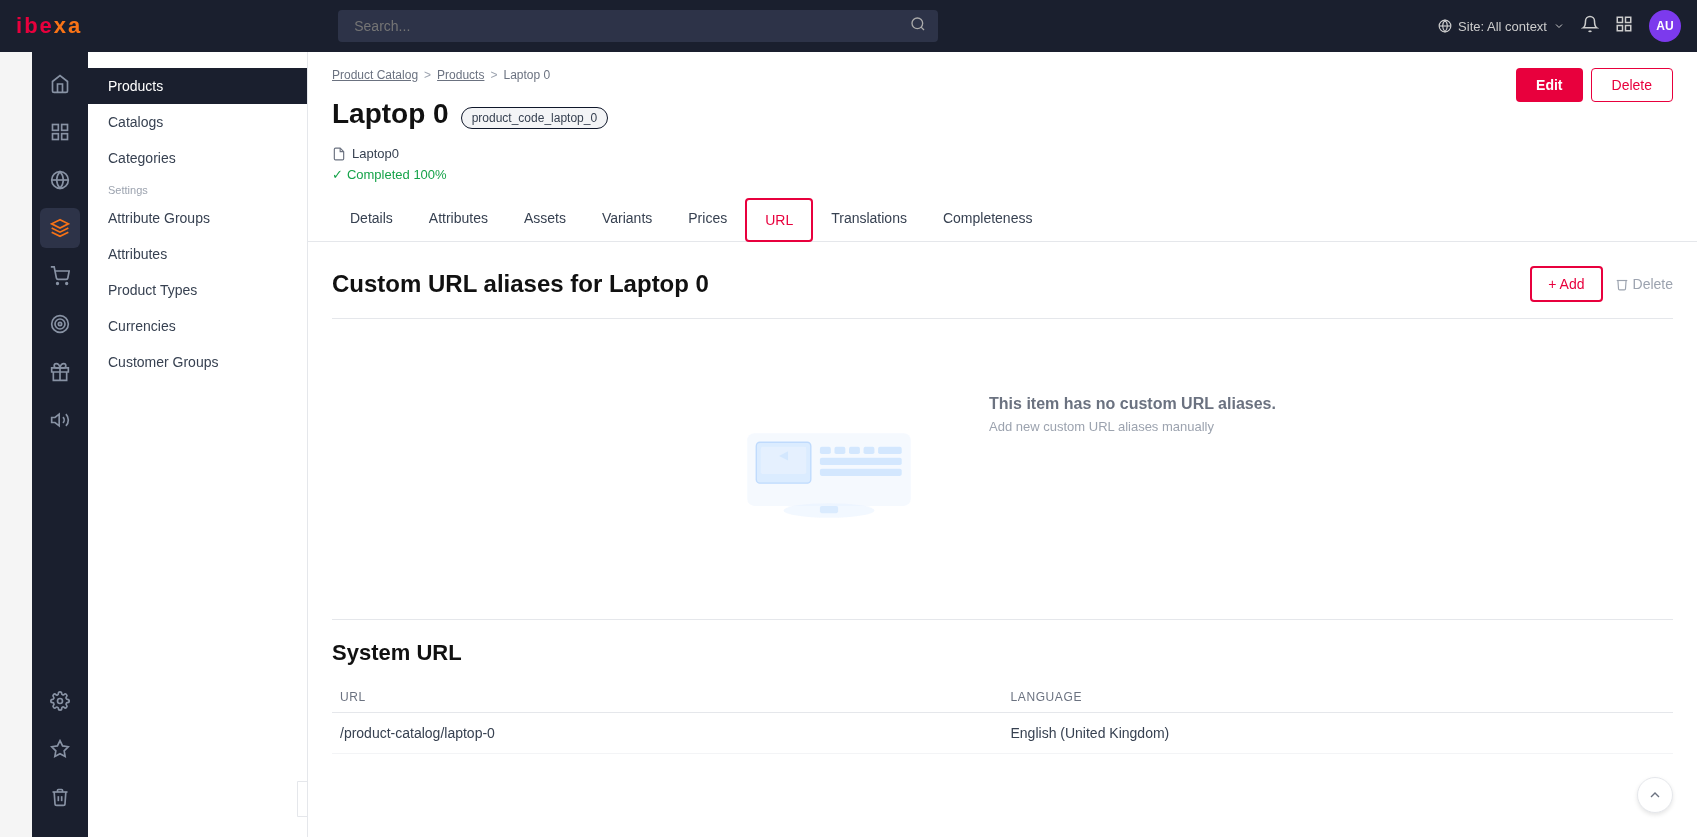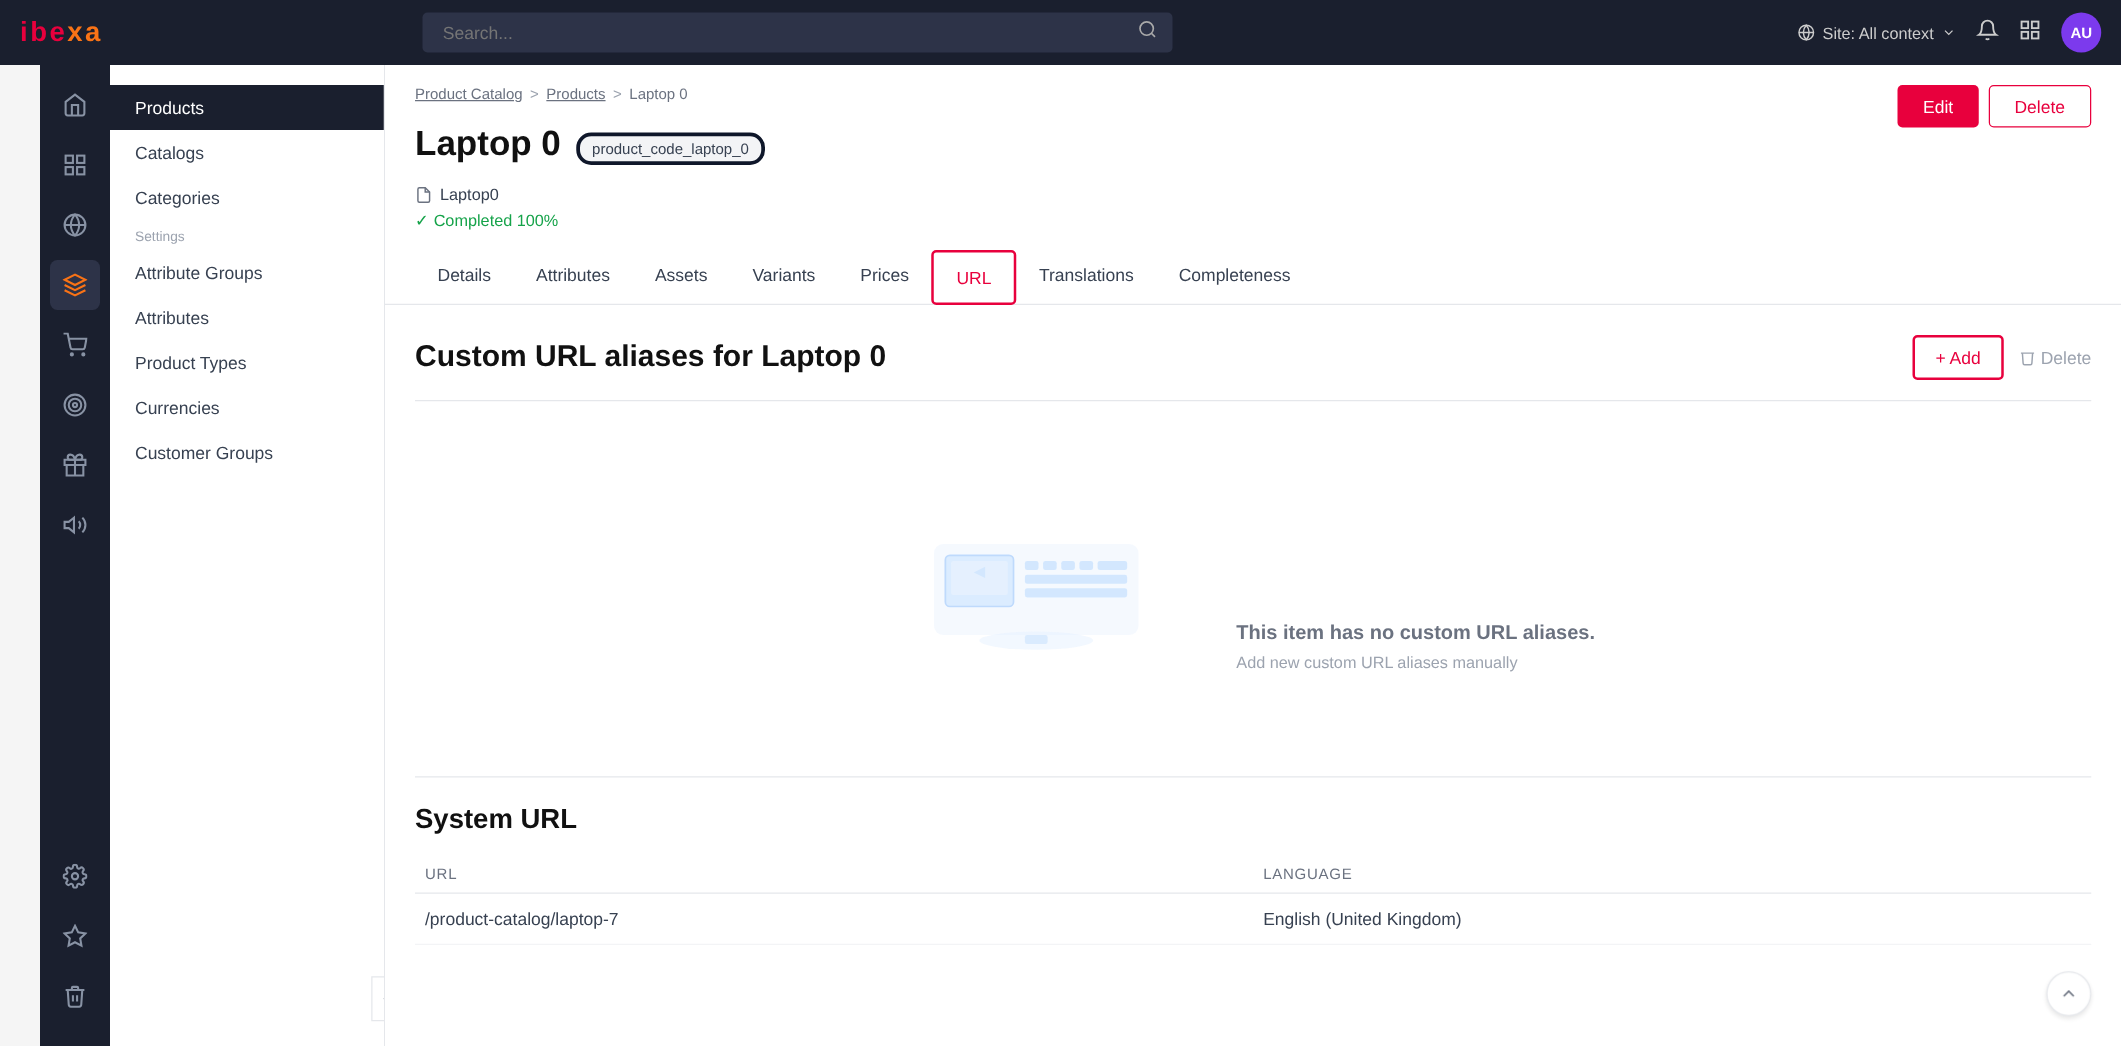--- a/index.html
+++ b/index.html
@@ -173,21 +173,21 @@
       gap: 12px;
       position: relative;
     }
     .page-title {
       font-size: 28px;
       font-weight: 700;
       color: #111;
     }
     .product-code-badge {
       background: #f3f4f6;
-      border: 3px solid #0f172a;
+      border: 1px solid #0f172a;
       border-radius: 12px;
       padding: 3px 10px;
       font-size: 12px;
       color: #374151;
       margin-top: 8px;
     }
     .content-path {
       display: flex;
       align-items: center;
       gap: 6px;
@@ -204,21 +204,21 @@
       display: flex;
       gap: 8px;
     }
     .btn-edit {
       background: #e8003d;
       color: white;
       border: none;
       border-radius: 4px;
       padding: 8px 20px;
       font-size: 14px;
-      font-weight: 400;
+      font-weight: 700;
       cursor: pointer;
     }
     .btn-delete {
       background: white;
       color: #e8003d;
       border: 1.5px solid #e8003d;
       border-radius: 4px;
       padding: 8px 20px;
       font-size: 14px;
       font-weight: 500;
@@ -301,21 +301,21 @@
       font-size: 14px;
       cursor: pointer;
       display: flex;
       align-items: center;
       gap: 4px;
     }
 
     
     .empty-state {
       display: flex;
-      align-items: flex-end;
+      align-items: flex-start;
       justify-content: center;
       gap: 60px;
       padding: 60px 24px;
       min-height: 200px;
     }
     .empty-illustration {
       width: 200px;
       height: 140px;
       opacity: 0.4;
     }
@@ -647,21 +647,21 @@
 
     <div class="divider"></div>
 
     <div class="system-url-section">
       <h2 class="system-url-title" style="padding-top:20px;">System URL</h2>
       <div class="url-table-header">
         <div class="url-col">URL</div>
         <div class="lang-col">Language</div>
       </div>
       <div class="url-table-row">
-        <div class="url-col">/product-catalog/laptop-7</div>
+        <div class="url-col">/product-catalog/laptop-0</div>
         <div class="lang-col">English (United Kingdom)</div>
       </div>
     </div>
 
     <div class="scroll-top">
       <svg width="16" height="16" viewBox="0 0 24 24" fill="none" stroke="currentColor" stroke-width="2">
           <polyline points="18 15 12 9 6 15"></polyline>
         </svg>
     </div>
 

